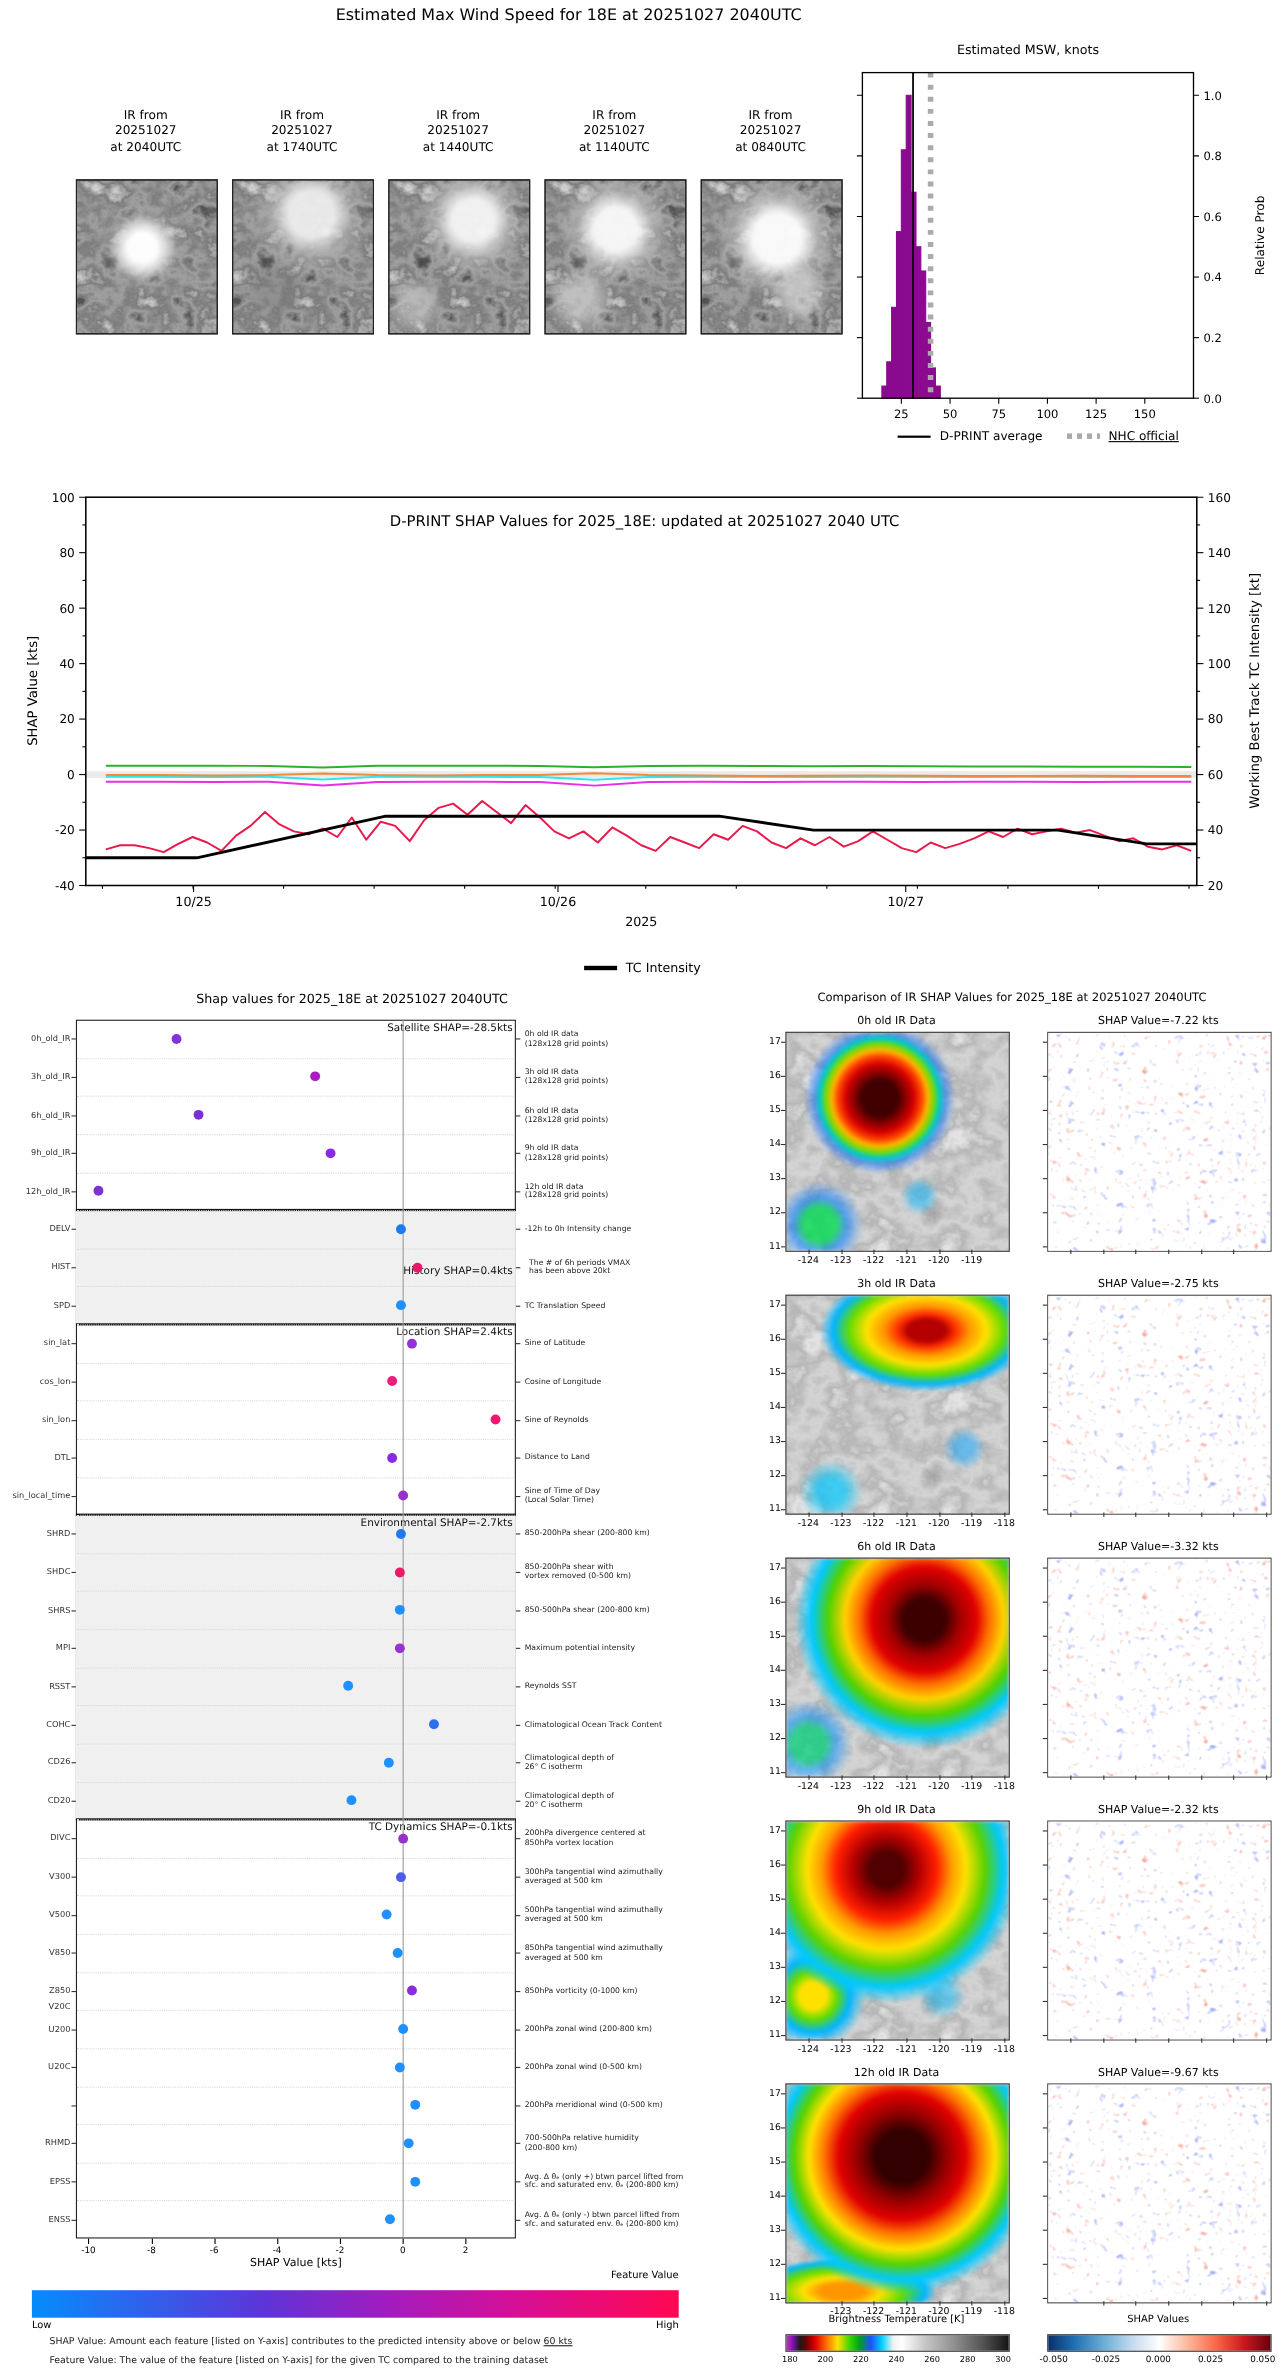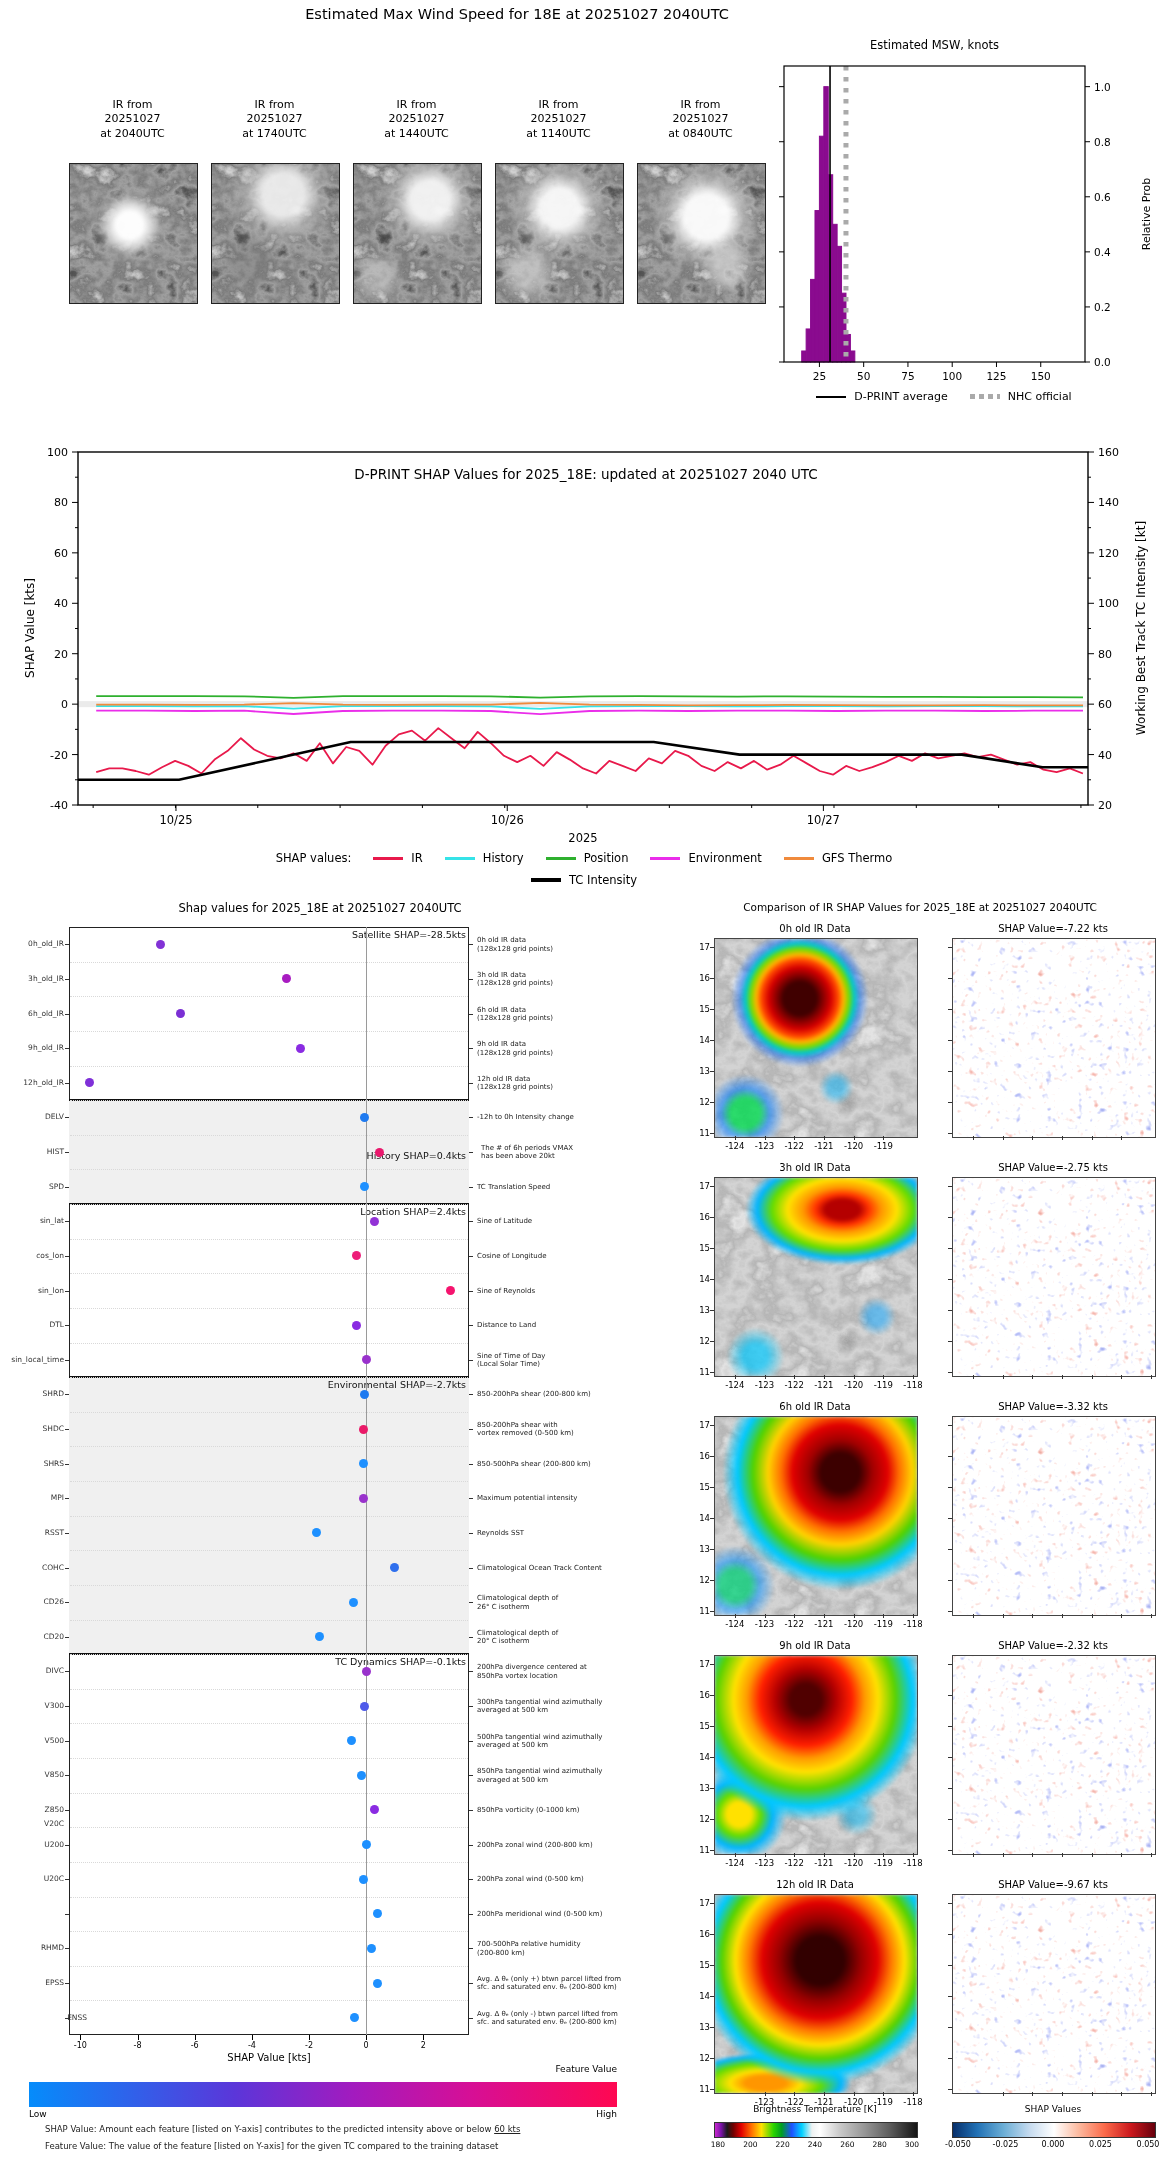--- a/index.html
+++ b/index.html
@@ -164,21 +164,21 @@
       <text x="394" y="60.65116279069767" font-size="10.5" text-anchor="start" font-family="DejaVu Sans, Liberation Sans, sans-serif" fill="#000">1.0</text>
     </svg>
   <div class="abs rot" style="left:1146px;top:214px;font-size:11px">Relative Prob</div>
   <div id="hist-legend" class="abs legend-row" style="left:734px;top:390px;width:420px;font-size:11px">
       <div class="abs" style="position: static; display: flex; align-items: center;">
         <div class="abs" style="position: static; width: 30px; height: 2px; margin-right: 8px; background: rgb(0, 0, 0);"></div>
         <div class="abs" style="position: static;">D-PRINT average</div>
       </div>
       <div class="abs" style="position: static; display: flex; align-items: center;">
         <div class="abs" style="position: static; width: 30px; height: 5px; margin-right: 8px; background: repeating-linear-gradient(90deg, rgb(170, 170, 170) 0px, rgb(170, 170, 170) 5px, transparent 5px, transparent 9px);"></div>
-        <div class="abs" style="position: static;">NHC official</div>
+        <div class="abs" style="position: static; text-decoration: underline;">NHC official</div>
       </div>
     </div>
 
   <div id="ts-title" class="abs ctr" style="left:84px;width:1004px;top:466px">D-PRINT SHAP Values for 2025_18E: updated at 20251027 2040 UTC</div>
   <svg id="ts-svg" class="abs" style="left:0;top:430px" width="1168" height="420">
       <rect x="78" y="271.1171428571429" width="1010" height="6.051428571428573" fill="#ebebeb"></rect>
       <polyline points="96.2,276.2 145.5,276.2 194.9,276.4 244.2,276.2 293.5,278.7 342.9,276.2 392.2,276.2 441.5,276.2 490.9,276.4 540.2,278.9 589.6,276.4 638.9,276.2 688.2,276.2 737.6,276.4 786.9,276.2 836.3,276.2 885.6,276.4 934.9,276.2 984.3,276.2 1033.6,276.4 1083.0,276.4" fill="none" stroke="#35e3e8" stroke-width="1.8" stroke-linejoin="round"></polyline>
       <polyline points="96.2,266.1 145.5,266.1 194.9,266.1 244.2,266.3 293.5,267.8 342.9,266.1 392.2,266.1 441.5,266.1 490.9,266.3 540.2,267.6 589.6,266.3 638.9,266.1 688.2,266.3 737.6,266.6 786.9,266.3 836.3,266.6 885.6,266.8 934.9,266.8 984.3,267.1 1033.6,267.1 1083.0,267.3" fill="none" stroke="#2eb02e" stroke-width="1.8" stroke-linejoin="round"></polyline>
       <polyline points="96.2,280.7 145.5,280.7 194.9,281.0 244.2,280.7 293.5,284.0 342.9,281.0 392.2,280.7 441.5,280.7 490.9,281.0 540.2,284.2 589.6,281.0 638.9,280.7 688.2,281.0 737.6,280.7 786.9,280.7 836.3,281.0 885.6,280.7 934.9,280.7 984.3,281.0 1033.6,280.7 1083.0,280.7" fill="none" stroke="#ea2dea" stroke-width="1.8" stroke-linejoin="round"></polyline>
       <polyline points="96.2,274.6 145.5,274.6 194.9,274.9 244.2,274.6 293.5,273.1 342.9,274.6 392.2,274.9 441.5,274.6 490.9,274.6 540.2,272.9 589.6,274.6 638.9,274.9 688.2,275.4 737.6,275.2 786.9,274.9 836.3,275.2 885.6,275.4 934.9,275.4 984.3,275.2 1033.6,275.4 1083.0,275.4" fill="none" stroke="#f08a3c" stroke-width="1.8" stroke-linejoin="round"></polyline>
@@ -247,43 +247,20 @@
       <line x1="175.97" y1="375" x2="175.97" y2="381" stroke="#000"></line>
       <text x="175.97" y="394" font-size="11.5" text-anchor="middle" font-family="DejaVu Sans, Liberation Sans, sans-serif" fill="#000">10/25</text>
       <line x1="507.25" y1="375" x2="507.25" y2="381" stroke="#000"></line>
       <text x="507.25" y="394" font-size="11.5" text-anchor="middle" font-family="DejaVu Sans, Liberation Sans, sans-serif" fill="#000">10/26</text>
       <line x1="823.38" y1="375" x2="823.38" y2="381" stroke="#000"></line>
       <text x="823.38" y="394" font-size="11.5" text-anchor="middle" font-family="DejaVu Sans, Liberation Sans, sans-serif" fill="#000">10/27</text>
       <text x="583" y="412" font-size="11.5" text-anchor="middle" font-family="DejaVu Sans, Liberation Sans, sans-serif" fill="#000">2025</text>
     </svg>
   <div class="abs rot" style="left:30px;top:628px;font-size:12px">SHAP Value [kts]</div>
   <div class="abs rot" style="left:1141px;top:628px;font-size:12px">Working Best Track TC Intensity [kt]</div>
-  <div id="ts-legend1" class="abs legend-row" style="left:0;top:851px;width:1168px">
-      <div class="abs" style="position: static;">SHAP values:</div>
-      <div class="abs" style="position: static; display: flex; align-items: center;">
-        <div class="sw" style="position: static; background: rgb(232, 25, 75);"></div>
-        <div class="abs" style="position: static;">IR</div>
-      </div>
-      <div class="abs" style="position: static; display: flex; align-items: center;">
-        <div class="sw" style="position: static; background: rgb(53, 227, 232);"></div>
-        <div class="abs" style="position: static;">History</div>
-      </div>
-      <div class="abs" style="position: static; display: flex; align-items: center;">
-        <div class="sw" style="position: static; background: rgb(46, 176, 46);"></div>
-        <div class="abs" style="position: static;">Position</div>
-      </div>
-      <div class="abs" style="position: static; display: flex; align-items: center;">
-        <div class="sw" style="position: static; background: rgb(234, 45, 234);"></div>
-        <div class="abs" style="position: static;">Environment</div>
-      </div>
-      <div class="abs" style="position: static; display: flex; align-items: center;">
-        <div class="sw" style="position: static; background: rgb(240, 138, 60);"></div>
-        <div class="abs" style="position: static;">GFS Thermo</div>
-      </div>
-    </div>
   <div id="ts-legend2" class="abs legend-row" style="left:0;top:873px;width:1168px">
       <div class="abs" style="position: static; display: flex; align-items: center;">
         <div class="sw" style="position: static; height: 3.5px; background: rgb(0, 0, 0);"></div>
         <div class="abs" style="position: static;">TC Intensity</div>
       </div>
     </div>
 
   <div id="dot-title" class="abs ctr" style="left:40px;width:560px;top:901px;font-size:11.5px">Shap values for 2025_18E at 20251027 2040UTC</div>
   <div id="dot-area">
       <div class="abs" style="left: 69px; top: 927px; width: 400px; height: 1108px; border: 1px solid rgb(34, 34, 34); box-sizing: border-box; background: rgb(255, 255, 255);"></div>
@@ -462,21 +439,21 @@
       <div class="abs" style="left: 469px; top: 1948.4px; width: 4px; height: 1px; background: rgb(51, 51, 51);"></div>
       <div class="abs feat-desc" style="left: 477px; top: 1948.4px; width: 200px; transform: translateY(-50%);">700-500hPa relative humidity
 (200-800 km)</div>
       <div class="abs" style="left: 70px; top: 1965.8px; width: 398px; border-top: 1px dotted rgb(217, 217, 217);"></div>
       <div class="abs feat-label" style="left: 0px; top: 1978.1px; width: 64px;">EPSS</div>
       <div class="abs" style="left: 65px; top: 1983.1px; width: 4px; height: 1px; background: rgb(51, 51, 51);"></div>
       <div class="abs" style="left: 469px; top: 1983.1px; width: 4px; height: 1px; background: rgb(51, 51, 51);"></div>
       <div class="abs feat-desc" style="left: 477px; top: 1983.1px; width: 200px; transform: translateY(-50%);">Avg. Δ θₑ (only +) btwn parcel lifted from
 sfc. and saturated env. θₑ (200-800 km)</div>
       <div class="abs" style="left: 70px; top: 2000.4px; width: 398px; border-top: 1px dotted rgb(217, 217, 217);"></div>
-      <div class="abs feat-label" style="left: 0px; top: 2012.7px; width: 64px; padding-left: 23px;">ENSS</div>
+      <div class="abs feat-label" style="left: 0px; top: 2012.7px; width: 64px;">ENSS</div>
       <div class="abs" style="left: 65px; top: 2017.7px; width: 4px; height: 1px; background: rgb(51, 51, 51);"></div>
       <div class="abs" style="left: 469px; top: 2017.7px; width: 4px; height: 1px; background: rgb(51, 51, 51);"></div>
       <div class="abs feat-desc" style="left: 477px; top: 2017.7px; width: 200px; transform: translateY(-50%);">Avg. Δ θₑ (only -) btwn parcel lifted from
 sfc. and saturated env. θₑ (200-800 km)</div>
       <div class="abs" style="left: 366.1px; top: 927px; width: 1px; height: 1108px; background: rgb(154, 154, 154);"></div>
       <div class="abs" style="left: 155.9px; top: 939.8px; width: 9px; height: 9px; border-radius: 50%; background: rgb(130, 50, 214);"></div>
       <div class="abs" style="left: 281.6px; top: 974.4px; width: 9px; height: 9px; border-radius: 50%; background: rgb(168, 28, 193);"></div>
       <div class="abs" style="left: 175.9px; top: 1009.1px; width: 9px; height: 9px; border-radius: 50%; background: rgb(123, 47, 212);"></div>
       <div class="abs" style="left: 295.9px; top: 1043.7px; width: 9px; height: 9px; border-radius: 50%; background: rgb(138, 43, 226);"></div>
       <div class="abs" style="left: 84.5px; top: 1078.3px; width: 9px; height: 9px; border-radius: 50%; background: rgb(127, 48, 216);"></div>

